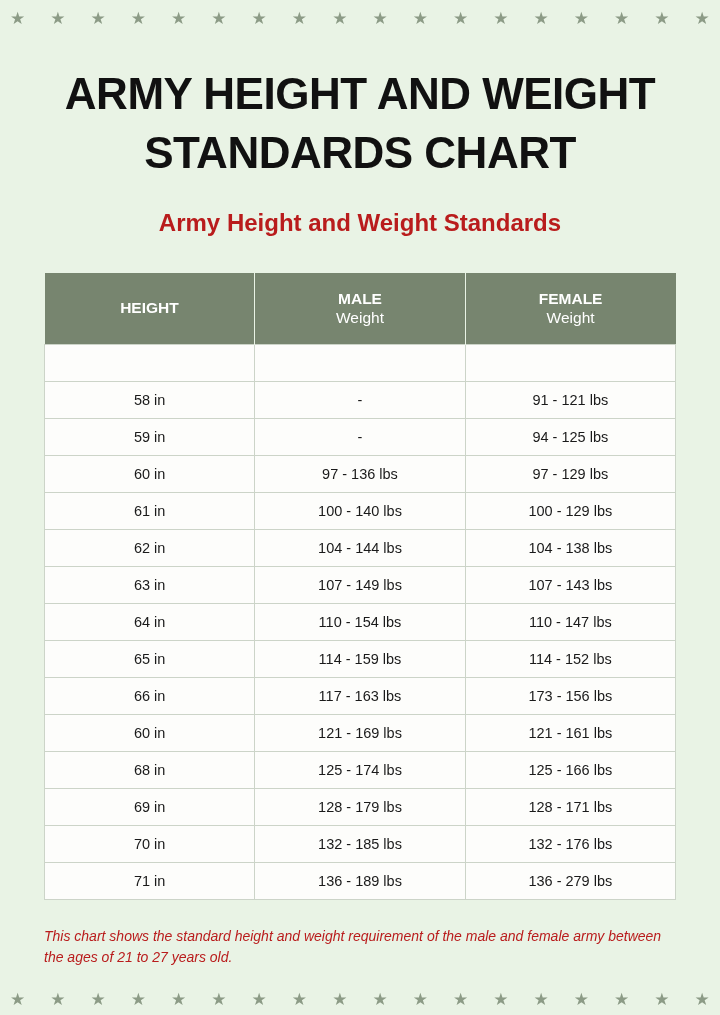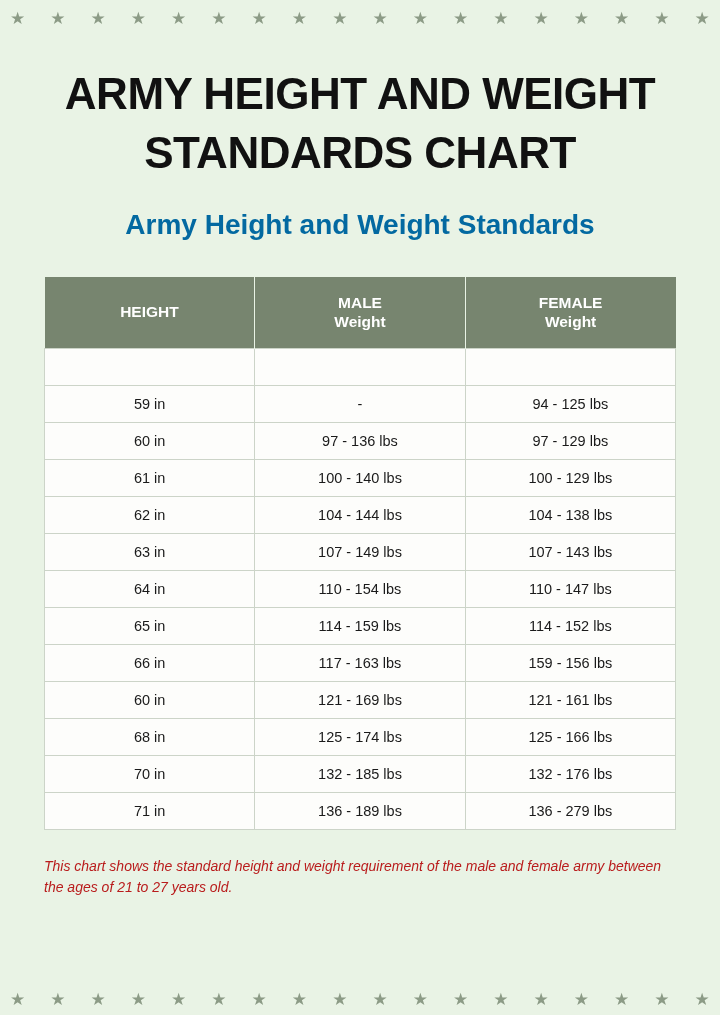--- a/index.html
+++ b/index.html
@@ -53,43 +53,43 @@
     text-align: center;
     font-size: 44px;
     font-weight: bold;
     color: #111111;
     line-height: 1.35;
     letter-spacing: -0.5px;
   }
   .subtitle {
     margin: 26px 0 0 0;
     text-align: center;
-    font-size: 28px;
+    font-size: 24px;
     font-weight: bold;
-    color: #0369a1;
+    color: #b91c1c;
   }
   table.chart {
     margin-top: 36px;
     width: 100%;
     border-collapse: collapse;
     table-layout: fixed;
   }
   table.chart thead th {
     background: #77856f;
     color: #ffffff;
     font-size: 15.5px;
     font-weight: bold;
     padding: 16px 4px;
     border: none;
     text-align: center;
     line-height: 1.25;
   }
   table.chart thead th .sub {
     display: block;
-    font-weight: bold;
+    font-weight: normal;
     font-size: 15.5px;
   }
   table.chart thead th.col-div {
     border-left: 1px solid #e9f3e5;
   }
   .head-spacer td {
     height: 10px;
     background: #e9f3e5;
     border: none;
     padding: 0;
@@ -158,20 +158,25 @@
         </tr>
       </thead>
       <tbody>
         <tr class="head-spacer">
           <td></td>
             <td></td>
             <td></td>
         </tr>
 
         <tr>
+          <td>58 in</td>
+          <td>-</td>
+          <td>91 - 121 lbs</td>
+        </tr>
+        <tr>
           <td>59 in</td>
           <td>-</td>
           <td>94 - 125 lbs</td>
         </tr>
         <tr>
           <td>60 in</td>
           <td>97 - 136 lbs</td>
           <td>97 - 129 lbs</td>
         </tr>
         <tr>
@@ -195,33 +200,38 @@
           <td>110 - 147 lbs</td>
         </tr>
         <tr>
           <td>65 in</td>
           <td>114 - 159 lbs</td>
           <td>114 - 152 lbs</td>
         </tr>
         <tr>
           <td>66 in</td>
           <td>117 - 163 lbs</td>
-          <td>159 - 156 lbs</td>
+          <td>173 - 156 lbs</td>
         </tr>
         <tr>
           <td>60 in</td>
           <td>121 - 169 lbs</td>
           <td>121 - 161 lbs</td>
         </tr>
         <tr>
           <td>68 in</td>
           <td>125 - 174 lbs</td>
           <td>125 - 166 lbs</td>
         </tr>
         <tr>
+          <td>69 in</td>
+          <td>128 - 179 lbs</td>
+          <td>128 - 171 lbs</td>
+        </tr>
+        <tr>
           <td>70 in</td>
           <td>132 - 185 lbs</td>
           <td>132 - 176 lbs</td>
         </tr>
         <tr>
           <td>71 in</td>
           <td>136 - 189 lbs</td>
           <td>136 - 279 lbs</td>
         </tr>
       </tbody>

